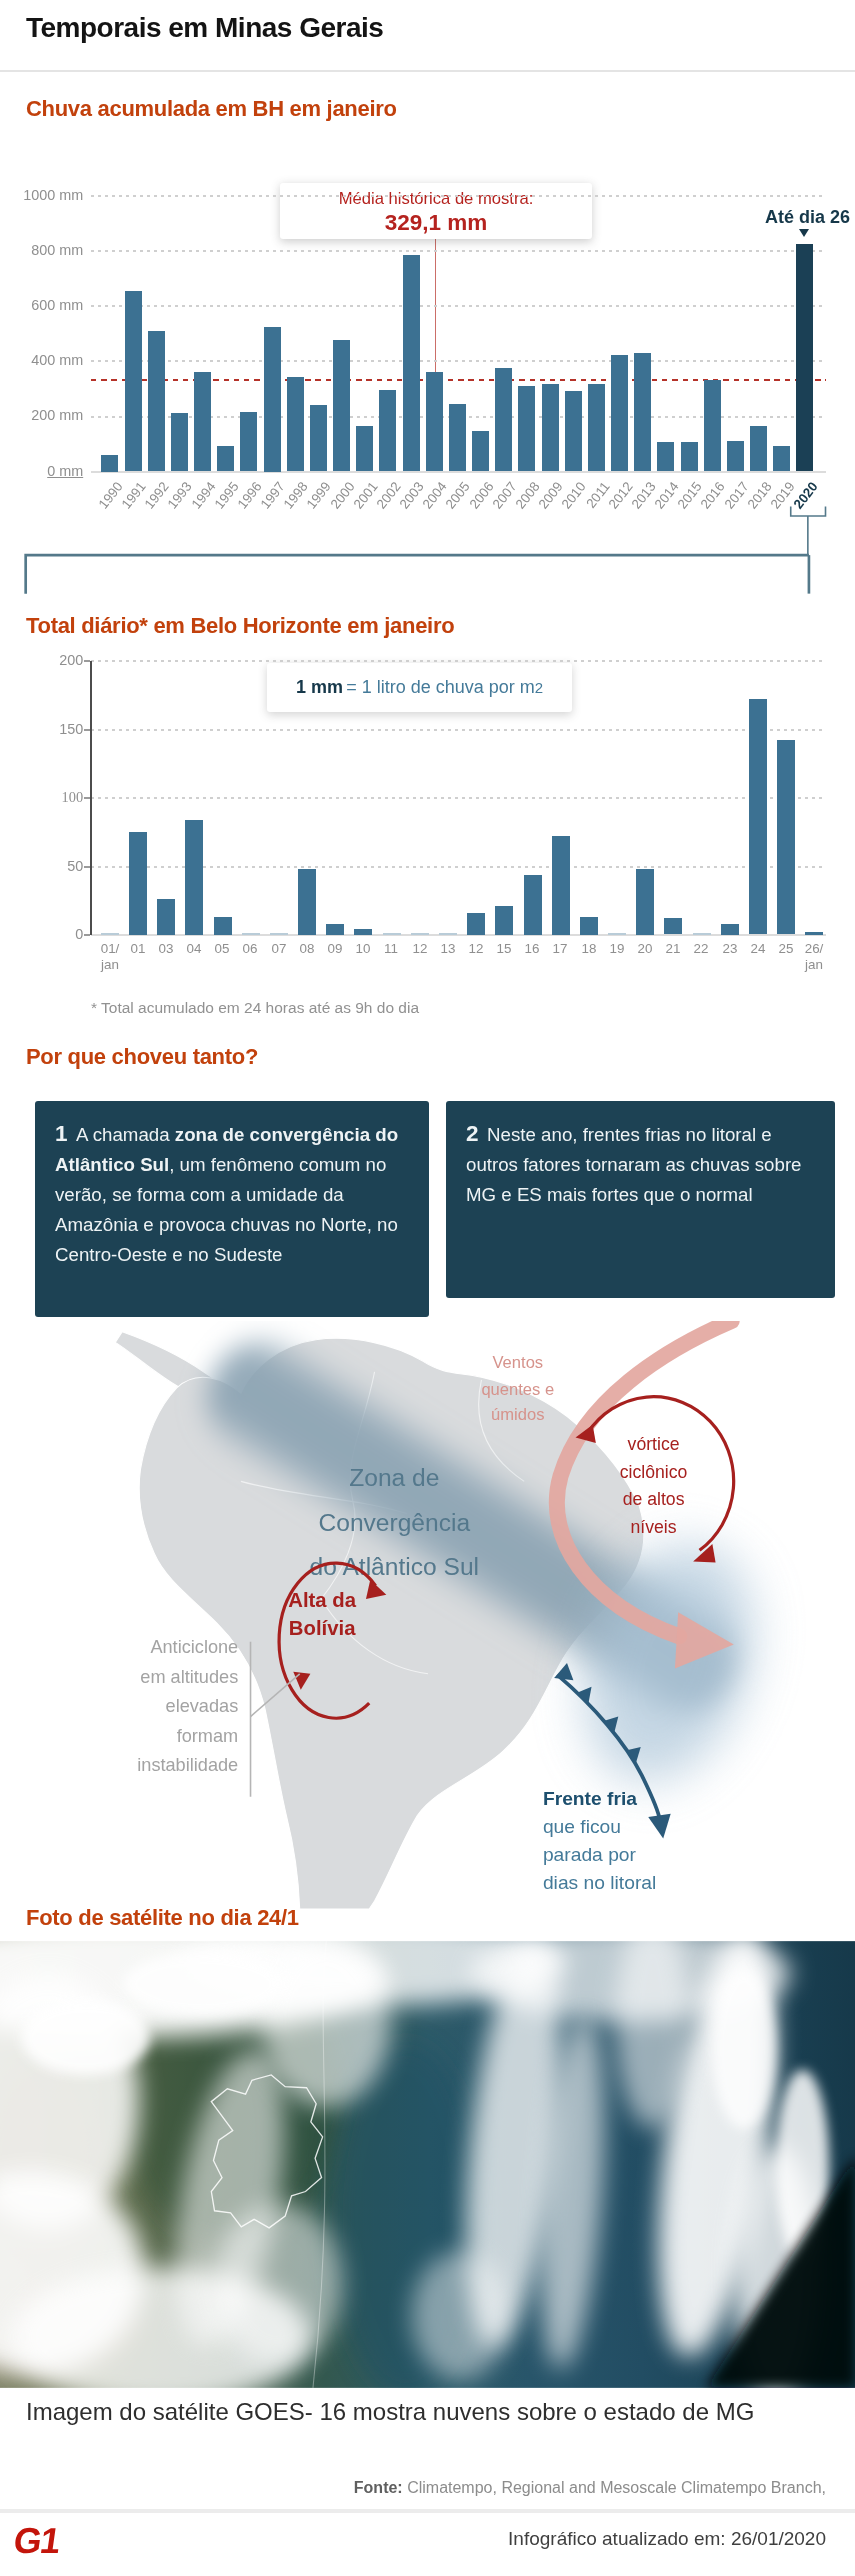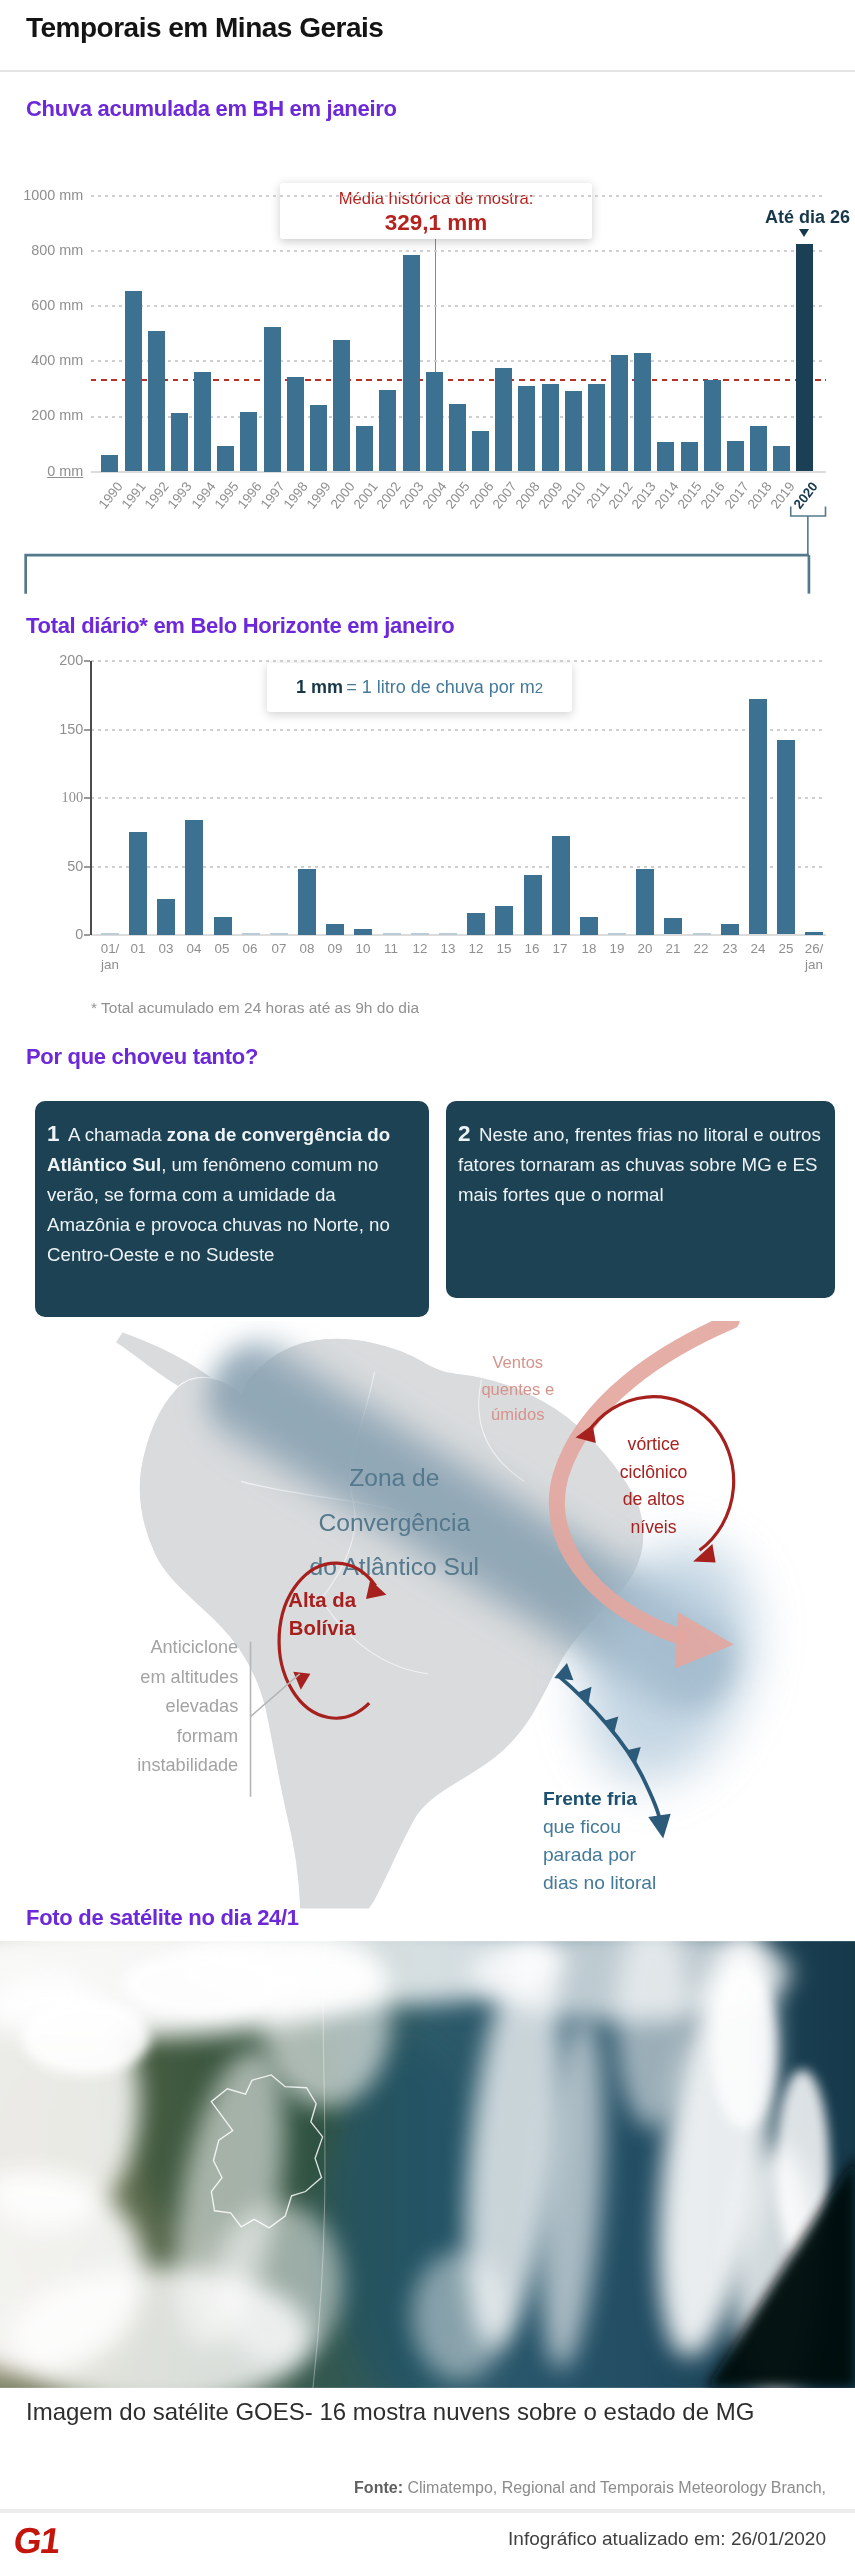--- a/index.html
+++ b/index.html
@@ -1,21 +1,21 @@
 <!DOCTYPE html>
 <html style="font-size:8.6px"><head>
 <meta charset="utf-8">
 <style>
   html,body{margin:0;padding:0;background:#fff;}
   .page{position:relative;width:856px;height:2576px;background:#fff;overflow:hidden;
         font-family:"Liberation Sans", sans-serif;}
   .abs{position:absolute;}
   
   .h1{font-size:28px;font-weight:800;color:#141414;letter-spacing:-0.5px;}
-  .h2{font-size:22px;font-weight:800;color:#6d28d9;letter-spacing:-0.3px;}
+  .h2{font-size:22px;font-weight:800;color:#c2410c;letter-spacing:-0.3px;}
   .divider{height:1.6px;background:#e4e4e4;width:856px;left:0;}
   
   .gl{position:absolute;height:1.6px;background-image:repeating-linear-gradient(90deg,#cfcfcf 0 2.7px,transparent 2.7px 7px);}
   .gl.solid{background-image:none;background:#dcdcdc;}
   .ylab{position:absolute;text-align:right;font-size:14.4px;color:#8f8f8f;}
   .tick{position:absolute;width:6.4px;height:1.6px;background:#9a9a9a;}
   .vaxis{position:absolute;width:1.6px;background:#4c4c4c;}
   .bar{position:absolute;background:#3c7192;}
   .bar.hl{background:#1b4055;}
   .bar.tiny{background:#b9ccd8;}
@@ -30,21 +30,21 @@
   .annbox .l2{font-size:22.5px;font-weight:800;color:#b5231f;margin-top:1.1px;}
   .connector{width:1.1px;background:#c2554d;opacity:.85;}
   .until{font-size:18px;font-weight:800;color:#16384a;text-align:right;}
   .tri{width:0;height:0;border-left:5.3px solid transparent;border-right:5.3px solid transparent;border-top:8px solid #16384a;}
   
   .notebox{background:#fff;border-radius:3.2px;box-shadow:0 2.7px 9.6px rgba(60,60,60,.22);
            display:flex;align-items:center;justify-content:center;font-size:18px;color:#447a99;}
   .notebox b{color:#16384a;font-weight:800;margin-right:3.2px;}
   .footnote{font-size:15.5px;color:#919191;}
   
-  .teal{background:#1d4254;border-radius:10px;color:#eef3f5;font-size:18.7px;line-height:30px;padding:18px 12px;box-sizing:border-box;}
+  .teal{background:#1d4254;border-radius:3px;color:#eef3f5;font-size:18.7px;line-height:30px;padding:18px 20px;box-sizing:border-box;}
   .teal .num{font-weight:800;font-size:22.5px;margin-right:8.6px;}
   .teal b{font-weight:800;}
   
   .fonte{font-size:16px;color:#8c8c8c;text-align:right;}
   .fonte b{color:#5f5f5f;font-weight:700;}
   .botdiv{height:4.3px;background:#ececec;width:856px;left:0;}
   .g1{font-size:36px;font-weight:900;color:#c3150b;transform:skewX(-8deg);letter-spacing:-1.6px;}
   .updated{font-size:19px;color:#3f3f3f;text-align:right;}
   .caption{font-size:24px;color:#2e2e2e;}
   svg{display:block;}
@@ -236,21 +236,21 @@
       <ellipse cx="380" cy="80" rx="150" ry="60" opacity="0.85" filter="url(#sb2)"></ellipse>
       <ellipse cx="1390" cy="200" rx="60" ry="150" opacity="0.8" filter="url(#sb2)"></ellipse>
       <ellipse cx="1500" cy="420" rx="50" ry="180" opacity="0.85" filter="url(#sb2)"></ellipse>
     </g>
     <polygon points="1320,835 1600,400 1600,835" fill="#05090c" opacity="0.97" filter="url(#sb2)"></polygon>
     <path d="M395,300 l30,-24 l34,10 l12,-26 l36,-10 l26,22 l40,2 l18,30 l-10,34 l22,28 l-14,40 l12,36 l-30,26 l-26,8 l-12,38 l-30,22 l-28,-16 l-24,14 l-20,-26 l-30,-4 l-6,-36 l20,-26 l-16,-32 l10,-38 l26,-18 z" fill="none" stroke="#ffffff" stroke-width="2.5" opacity="0.85"></path>
   </svg>
   <div class="abs caption" style="left:26px;top:2398px;">Imagem do satélite GOES- 16 mostra nuvens sobre o estado de MG</div>
 
   <div class="abs fonte" style="left:267px;top:2479px;width:559px;">
-    <b>Fonte:</b><span> Climatempo, Regional and Temporais Meteorology Branch,</span>
+    <b>Fonte:</b><span> Climatempo, Regional and Mesoscale Climatempo Branch,</span>
   </div>
   <div class="abs botdiv" style="top:2509px;"></div>
   <div class="abs g1" style="left:14px;top:2520px;">G1</div>
   <div class="abs updated" style="left:291px;top:2528px;width:535px;">Infográfico atualizado em: 26/01/2020</div>
 
 <div class="gl solid" style="position: absolute; left: 91px; width: 735px; top: 471px;"></div>
     <div class="ylab" style="position: absolute; left: 3.2px; width: 80px; top: 463px; text-decoration: underline;">0 mm</div>
     <div class="gl" style="position: absolute; left: 91px; width: 735px; top: 416px;"></div>
     <div class="ylab" style="position: absolute; left: 3.2px; width: 80px; top: 407px;">200 mm</div>
     <div class="gl" style="position: absolute; left: 91px; width: 735px; top: 360px;"></div>

